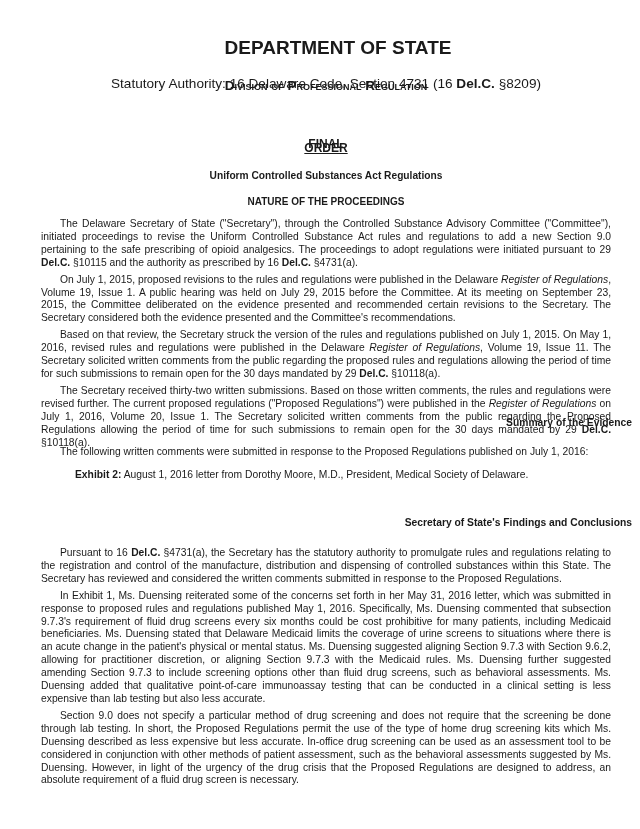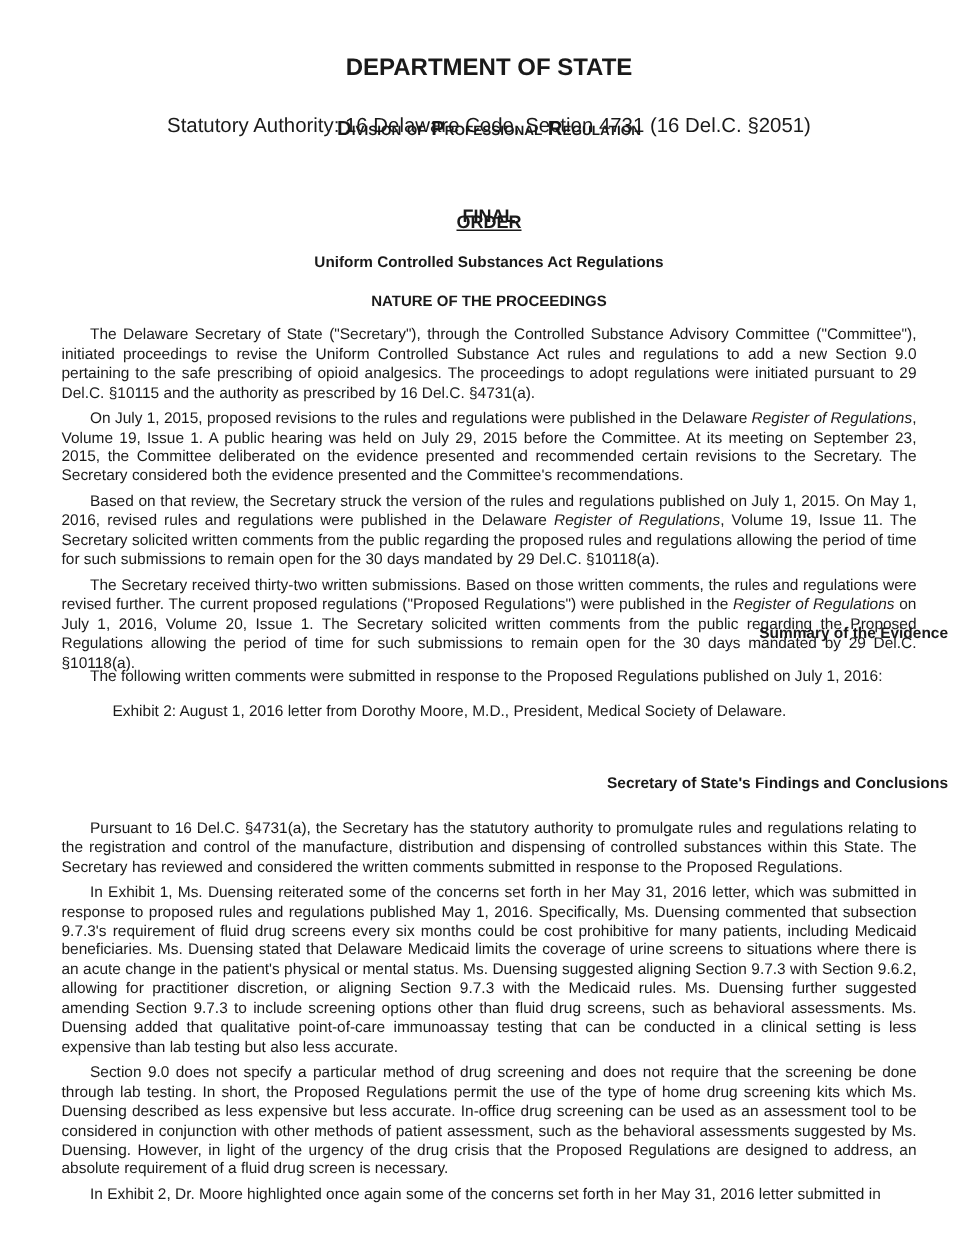--- a/index.html
+++ b/index.html
@@ -1,43 +1,43 @@
 <!DOCTYPE html>
 <html><head>
 <meta charset="utf-8">
 <style>
   html, body { margin:0; padding:0; background:#ffffff; }
   body { width:640px; height:829px; overflow:hidden; position:relative;
          font-family:"Liberation Sans", sans-serif; color:#1a1a1a; }
   .page { position:absolute; left:37px; top:0; width:578px; }
   .center { text-align:center; }
-  .h-dept { position:absolute; top:37px; left:0; width:100%; font-size:16px; font-weight:bold; }
+  .h-dept { position:absolute; top:37px; left:12px; width:100%; font-size:19px; font-weight:bold; }
   .h-div { position:absolute; top:61px; left:0; width:100%; font-size:11.5px; font-weight:bold; font-variant:small-caps; font-size:13.5px;margin-top:17px; }
   .h-auth { position:absolute; top:76px; left:0; width:100%; font-size:13.6px; }
   .h-final { position:absolute; top:109px; left:0; width:100%; font-size:12px; font-weight:bold;margin-top:28px; }
   .h-order { position:absolute; top:141px; left:0; width:100%; font-size:12px; font-weight:bold;text-decoration:underline; }
   .h-sub { position:absolute; top:170px; left:0; width:100%; font-size:10.2px; font-weight:bold; }
   .h-nature { position:absolute; top:196px; left:0; width:100%; font-size:10px; font-weight:bold; }
   .block { position:absolute; left:0; width:100%; font-size:10.3px; line-height:12.9px; text-align:justify; }
   .block p { margin:4px; text-indent:19px; }
   .sec-head { position:absolute; left:17px; width:100%; font-size:10.3px; font-weight:bold; text-align:right; }
-  .b { font-weight:normal; }
+  .b { font-weight:bold; }
   .i { font-style:italic; }
   .exh p { margin:0; }
   .exh p.first { text-indent:19px; }
   .exh p.second { padding-left:19px; }
 </style>
 </head>
 <body>
 
 <div class="page">
 
   <div class="h-dept center">DEPARTMENT OF STATE</div>
   <div class="h-div center">Division of Professional Regulation</div>
-  <div class="h-auth center"><span>Statutory Authority: 16 Delaware Code, Section 4731 (16 </span><span class="b">Del.C.</span><span> §2051)</span></div>
+  <div class="h-auth center"><span>Statutory Authority: 16 Delaware Code, Section 4731 (16 </span><span class="b">Del.C.</span><span> §8209)</span></div>
   <div class="h-final center">FINAL</div>
   <div class="h-order center">ORDER</div>
   <div class="h-sub center">Uniform Controlled Substances Act Regulations</div>
   <div class="h-nature center">NATURE OF THE PROCEEDINGS</div>
 
   <div class="block" style="top:214px;">
     <p><span>The Delaware Secretary of State ("Secretary"), through the Controlled Substance Advisory Committee ("Committee"), initiated proceedings to revise the Uniform Controlled Substance Act rules and regulations to add a new Section 9.0 pertaining to the safe prescribing of opioid analgesics. The proceedings to adopt regulations were initiated pursuant to 29 </span><span class="b">Del.C.</span><span> §10115 and the authority as prescribed by 16 </span><span class="b">Del.C.</span><span> §4731(a).</span></p>
     <p><span>On July 1, 2015, proposed revisions to the rules and regulations were published in the Delaware </span><span class="i">Register of Regulations</span><span>, Volume 19, Issue 1. A public hearing was held on July 29, 2015 before the Committee. At its meeting on September 23, 2015, the Committee deliberated on the evidence presented and recommended certain revisions to the Secretary. The Secretary considered both the evidence presented and the Committee's recommendations.</span></p>
     <p><span>Based on that review, the Secretary struck the version of the rules and regulations published on July 1, 2015. On May 1, 2016, revised rules and regulations were published in the Delaware </span><span class="i">Register of Regulations</span><span>, Volume 19, Issue 11. The Secretary solicited written comments from the public regarding the proposed rules and regulations allowing the period of time for such submissions to remain open for the 30 days mandated by 29 </span><span class="b">Del.C.</span><span> §10118(a).</span></p>
     <p><span>The Secretary received thirty-two written submissions. Based on those written comments, the rules and regulations were revised further. The current proposed regulations ("Proposed Regulations") were published in the </span><span class="i">Register of Regulations</span><span> on July 1, 2016, Volume 20, Issue 1. The Secretary solicited written comments from the public regarding the Proposed Regulations allowing the period of time for such submissions to remain open for the 30 days mandated by 29 </span><span class="b">Del.C.</span><span> §10118(a).</span></p>
@@ -52,16 +52,15 @@
   <div class="block exh" style="top:469px;">
     <p class="second"><span class="b">Exhibit 2:</span><span> August 1, 2016 letter from Dorothy Moore, M.D., President, Medical Society of Delaware.</span></p>
   </div>
 
   <div class="sec-head" style="top:517px;">Secretary of State's Findings and Conclusions</div>
 
   <div class="block" style="top:543px;">
     <p><span>Pursuant to 16 </span><span class="b">Del.C.</span><span> §4731(a), the Secretary has the statutory authority to promulgate rules and regulations relating to the registration and control of the manufacture, distribution and dispensing of controlled substances within this State. The Secretary has reviewed and considered the written comments submitted in response to the Proposed Regulations.</span></p>
     <p>In Exhibit 1, Ms. Duensing reiterated some of the concerns set forth in her May 31, 2016 letter, which was submitted in response to proposed rules and regulations published May 1, 2016. Specifically, Ms. Duensing commented that subsection 9.7.3's requirement of fluid drug screens every six months could be cost prohibitive for many patients, including Medicaid beneficiaries. Ms. Duensing stated that Delaware Medicaid limits the coverage of urine screens to situations where there is an acute change in the patient's physical or mental status. Ms. Duensing suggested aligning Section 9.7.3 with Section 9.6.2, allowing for practitioner discretion, or aligning Section 9.7.3 with the Medicaid rules. Ms. Duensing further suggested amending Section 9.7.3 to include screening options other than fluid drug screens, such as behavioral assessments. Ms. Duensing added that qualitative point-of-care immunoassay testing that can be conducted in a clinical setting is less expensive than lab testing but also less accurate.</p>
     <p>Section 9.0 does not specify a particular method of drug screening and does not require that the screening be done through lab testing. In short, the Proposed Regulations permit the use of the type of home drug screening kits which Ms. Duensing described as less expensive but less accurate. In-office drug screening can be used as an assessment tool to be considered in conjunction with other methods of patient assessment, such as the behavioral assessments suggested by Ms. Duensing. However, in light of the urgency of the drug crisis that the Proposed Regulations are designed to address, an absolute requirement of a fluid drug screen is necessary.</p>
-    <p>In Exhibit 2, Dr. Moore highlighted once again some of the concerns set forth in her May 31, 2016 letter submitted in</p>
   </div>
 
 </div>
 
 </body></html>

